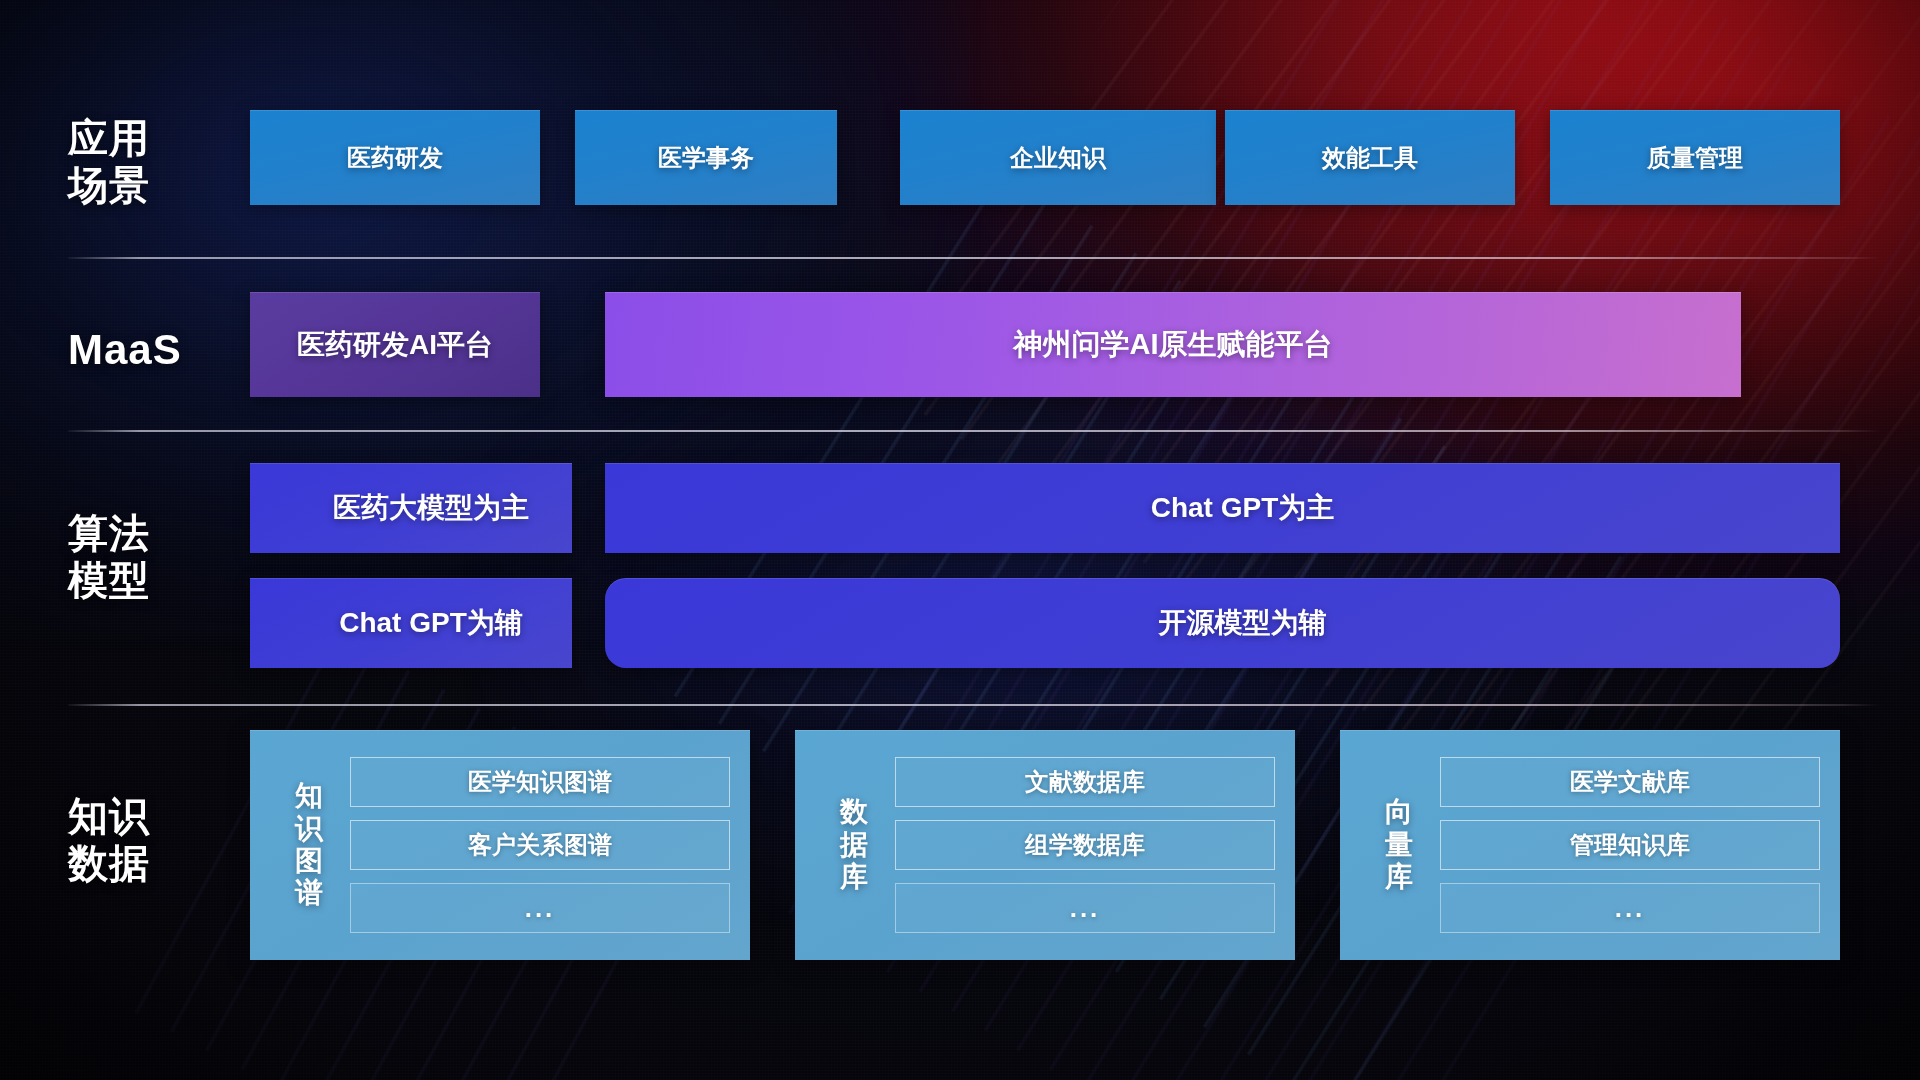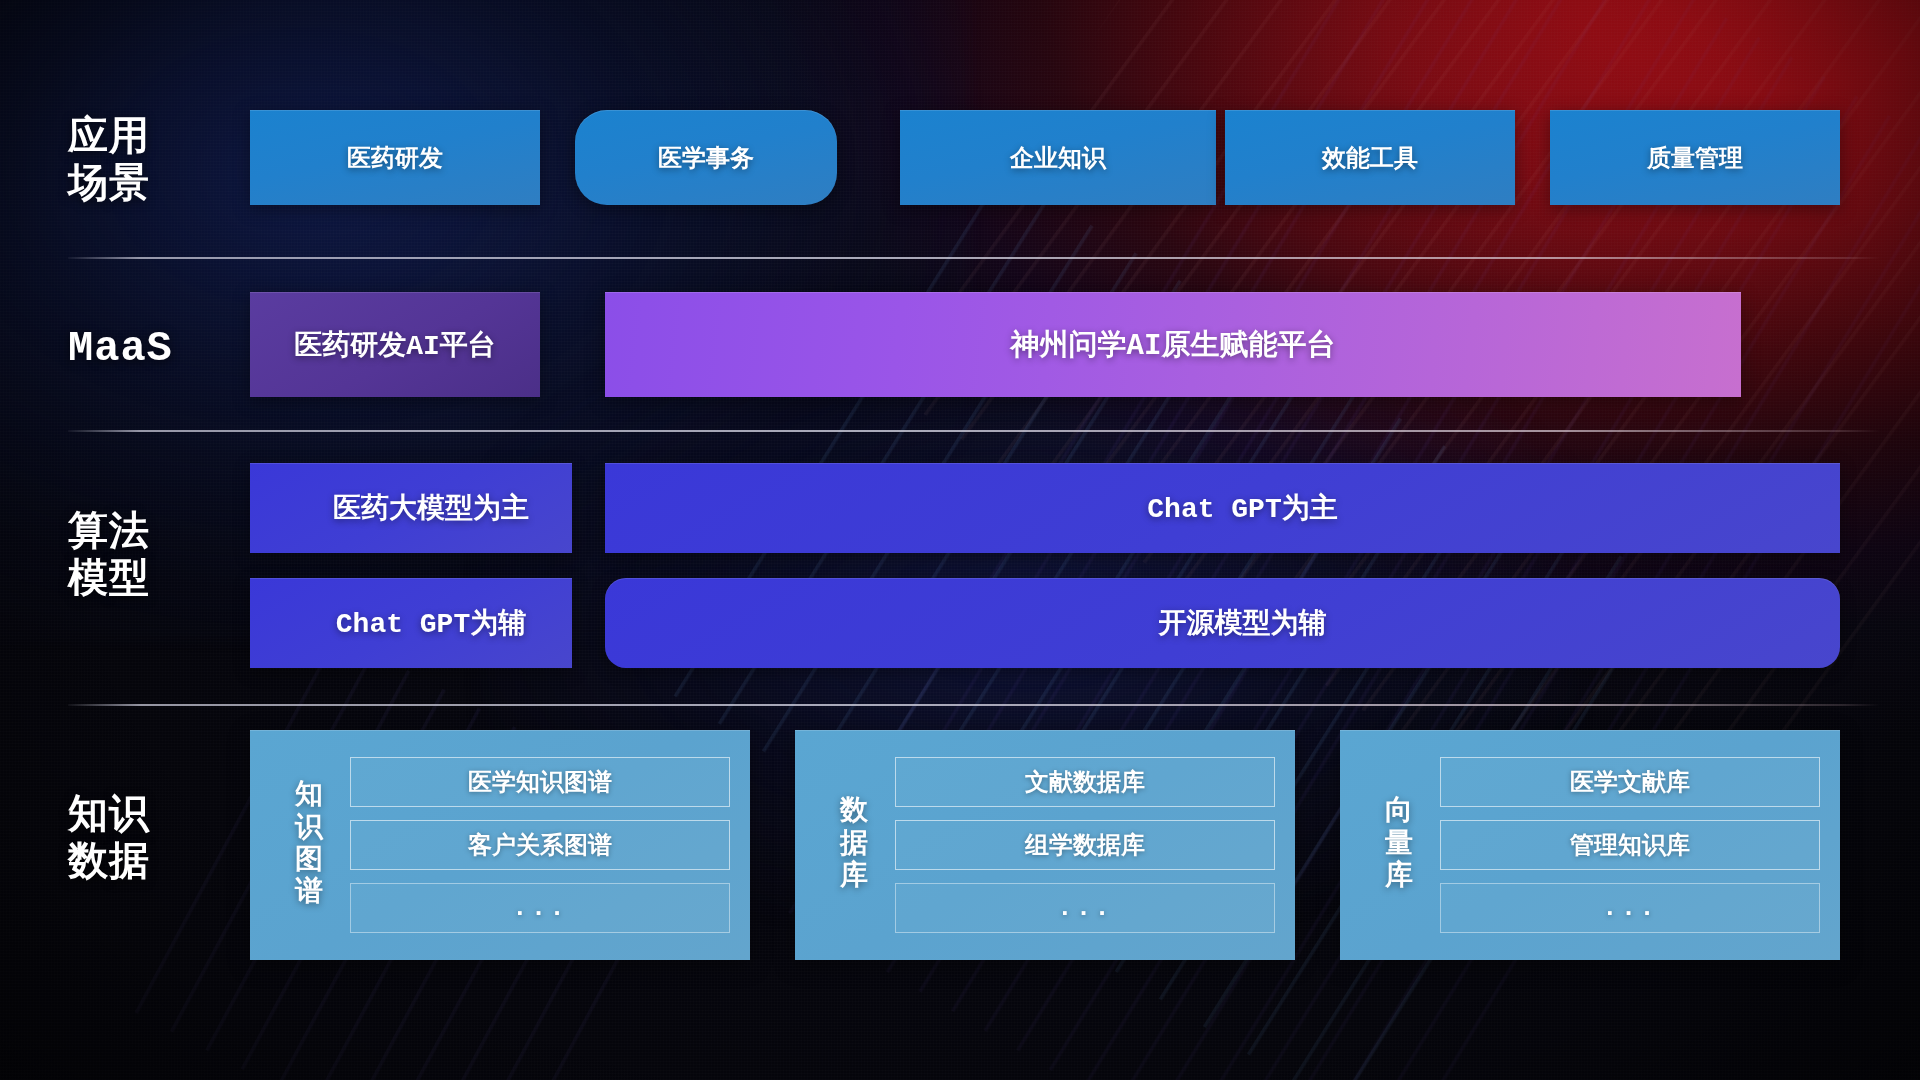--- a/index.html
+++ b/index.html
@@ -11,21 +11,20 @@
     background: #05060c;
     font-family: "Liberation Sans", "DejaVu Sans", sans-serif;
   }
 
   #stage {
     position: relative;
     width: 1920px;
     height: 1080px;
     overflow: hidden;
     background: #701a75;
-    font-family: Liberation Mono, monospace;
   }
 
   
   .bg-base {
     position: absolute; inset: 0;
     background:
       radial-gradient(ellipse 1150px 780px at 1760px -40px,
         #d9121c 0%, #c0101a 17%, #8d0d16 34%, #520810 50%,
         #290610 63%, #130518 76%, #0a0814 86%, #06060e 100%),
       radial-gradient(ellipse 900px 620px at 300px 1000px,
@@ -263,21 +262,21 @@
   <div class="bg-noise"></div>
   <div class="bg-vignette"></div>
 
   <div id="content">
 
     <div class="row-label" style="top:115px;">应用<br>场景</div>
 
     <div class="box app-box" style="left:250px; width:290px;">
       <span>医药研发</span>
     </div>
-    <div class="box app-box" style="left:575px; width:262px;border-radius:32px;">
+    <div class="box app-box" style="left:575px; width:262px;">
       <span>医学事务</span>
     </div>
     <div class="box app-box" style="left:900px; width:316px;justify-content:center;">
       <span>企业知识</span>
     </div>
     <div class="box app-box" style="left:1225px; width:290px;">
       <span>效能工具</span>
     </div>
     <div class="box app-box" style="left:1550px; width:290px;">
       <span>质量管理</span>

